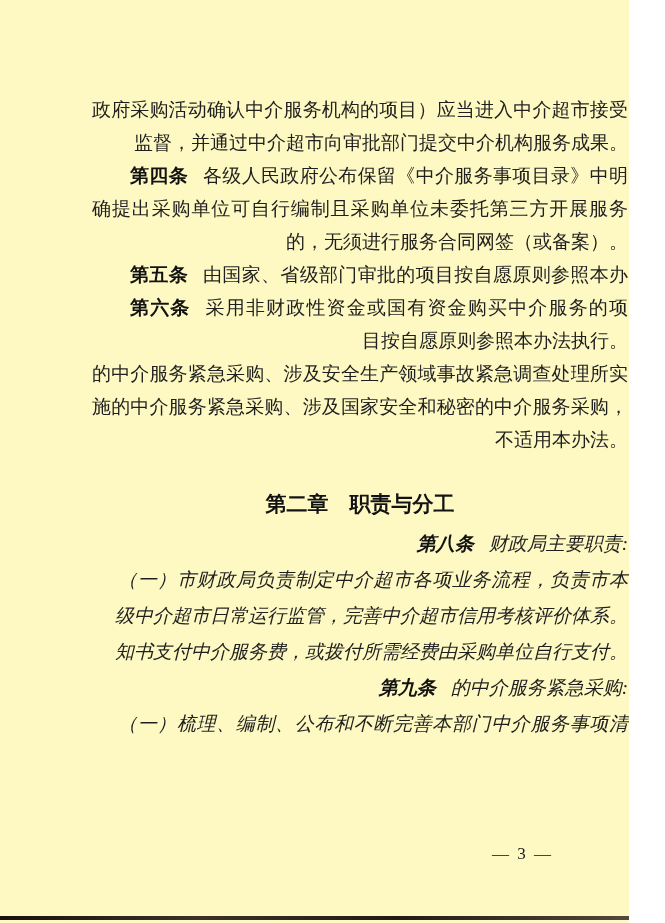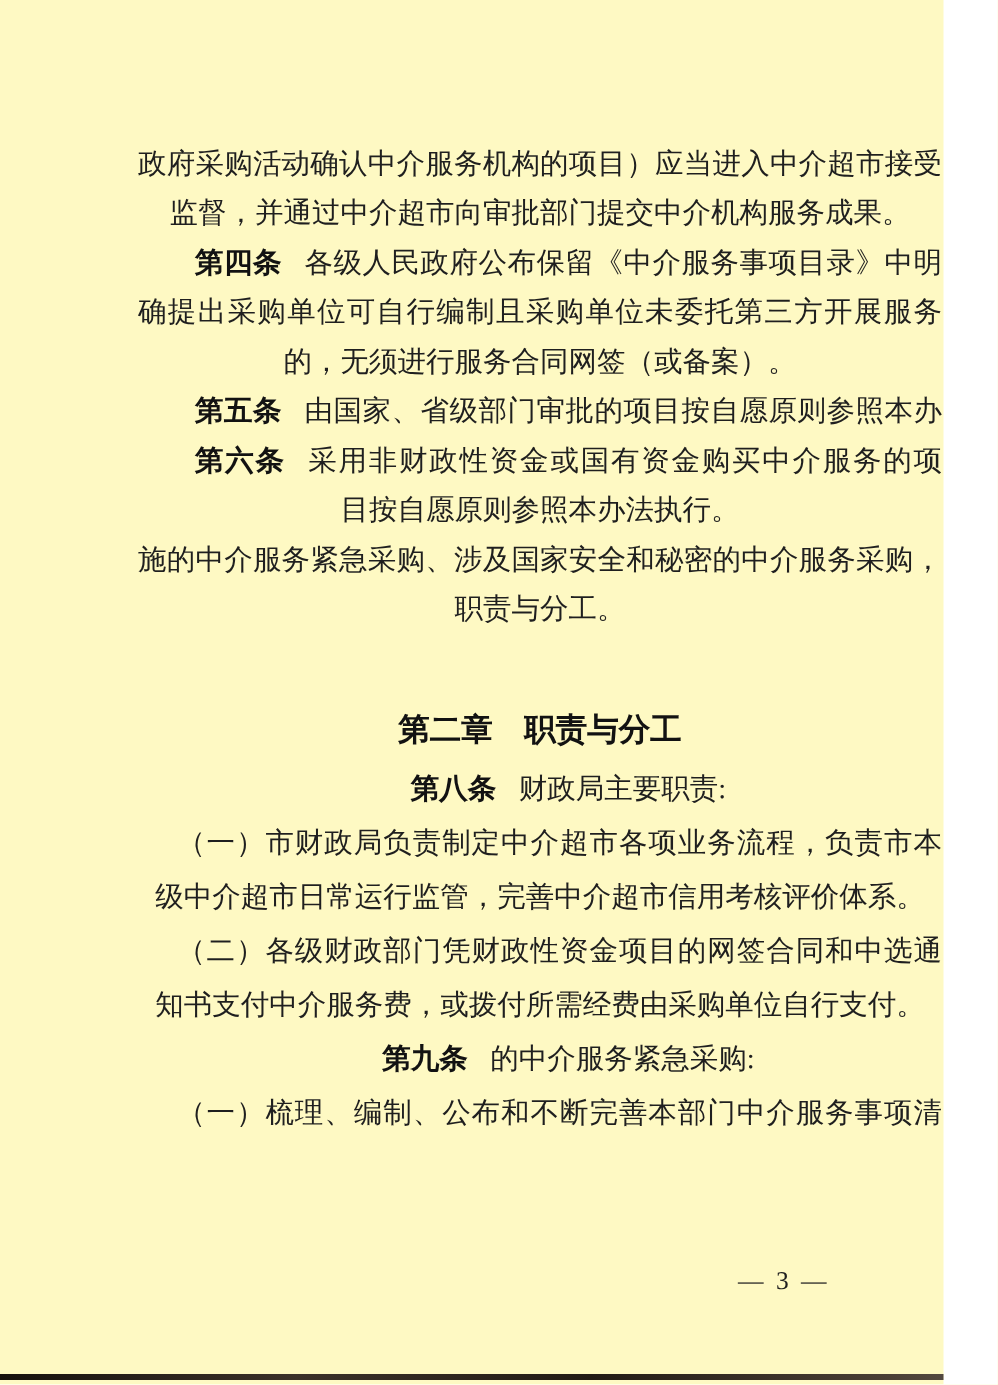--- a/index.html
+++ b/index.html
@@ -20,26 +20,27 @@
     position: absolute;
     left: 92px;
     top: 93px;
     width: 536px;
   }
   .line {
     font-size: 19px;
     line-height: 33px;
     height: 33px;
     color: #1f1f1f;
-    text-align: center;
+    text-align: right;
     overflow: visible;
   }
   .line.post {
     line-height: 36px;
     height: 36px;
+    font-style: italic;
   }
   .line.first-post {
     margin-top: 6px;
   }
   .jst {
     text-align: justify;
     text-align-last: justify;
   }
   .para {
     text-indent: 38px;
@@ -48,21 +49,21 @@
     text-indent: 26px;
   }
   .term {
     font-family: "Liberation Sans", sans-serif;
     font-weight: 700;
     color: #121212;
     margin-right: 15px;
     margin-top: 29px;
   }
   .chapter {
-    margin-top: 47px;
+    margin-top: 31px;
     font-family: "Liberation Sans", sans-serif;
     font-weight: 700;
     font-size: 21px;
     color: #121212;
     text-align: center;
     text-indent: 0;
   }
   .page-number {
     position: absolute;
     left: 492px;
@@ -95,27 +96,27 @@
 <div class="page">
   <div class="text-block" id="lines-root">
       <div class="line jst">政府采购活动确认中介服务机构的项目）应当进入中介超市接受</div>
       <div class="line">监督，并通过中介超市向审批部门提交中介机构服务成果。</div>
       <div class="line jst para"><span class="term">第四条</span><span>各级人民政府公布保留《中介服务事项目录》中明</span></div>
       <div class="line jst">确提出采购单位可自行编制且采购单位未委托第三方开展服务</div>
       <div class="line">的，无须进行服务合同网签（或备案）。</div>
       <div class="line jst para"><span class="term">第五条</span><span>由国家、省级部门审批的项目按自愿原则参照本办</span></div>
       <div class="line jst para"><span class="term">第六条</span><span>采用非财政性资金或国有资金购买中介服务的项</span></div>
       <div class="line">目按自愿原则参照本办法执行。</div>
+      <div class="line jst">的中介服务紧急采购、涉及安全生产领域事故紧急调查处理所实</div>
       <div class="line jst">施的中介服务紧急采购、涉及国家安全和秘密的中介服务采购，</div>
-      <div class="line">职责与分工。</div>
+      <div class="line">不适用本办法。</div>
       <div class="line chapter">第二章　职责与分工</div>
       <div class="line post first-post para"><span class="term">第八条</span><span>财政局主要职责:</span></div>
       <div class="line post jst item">（一）市财政局负责制定中介超市各项业务流程，负责市本</div>
       <div class="line post">级中介超市日常运行监管，完善中介超市信用考核评价体系。</div>
-      <div class="line post jst item">（二）各级财政部门凭财政性资金项目的网签合同和中选通</div>
       <div class="line post">知书支付中介服务费，或拨付所需经费由采购单位自行支付。</div>
       <div class="line post para"><span class="term">第九条</span><span>的中介服务紧急采购:</span></div>
       <div class="line post jst item">（一）梳理、编制、公布和不断完善本部门中介服务事项清</div>
     </div>
   <div class="page-number">— 3 —</div>
   <div class="scan-edge-right"></div>
   <div class="scan-edge-bottom"></div>
 </div>
 
 </body></html>

